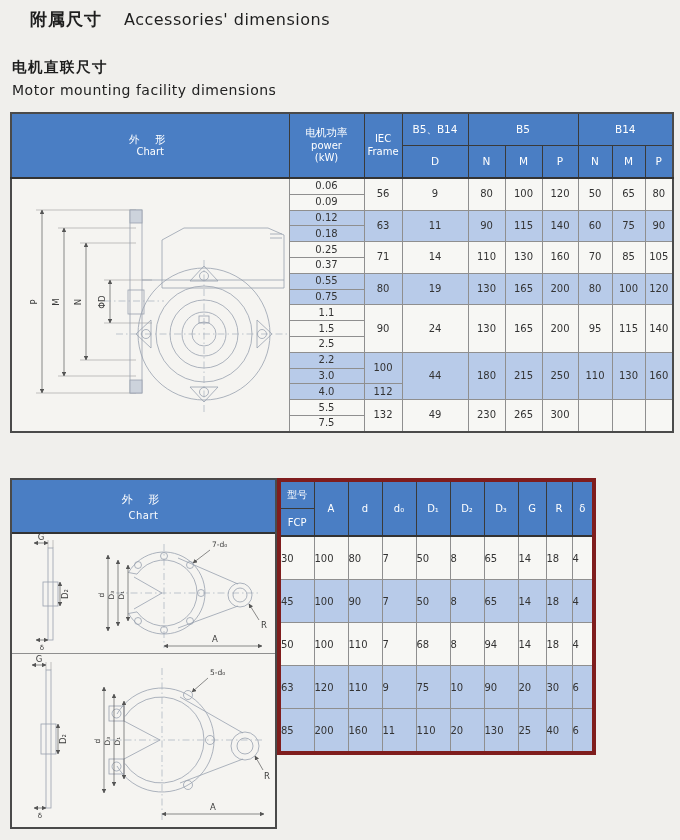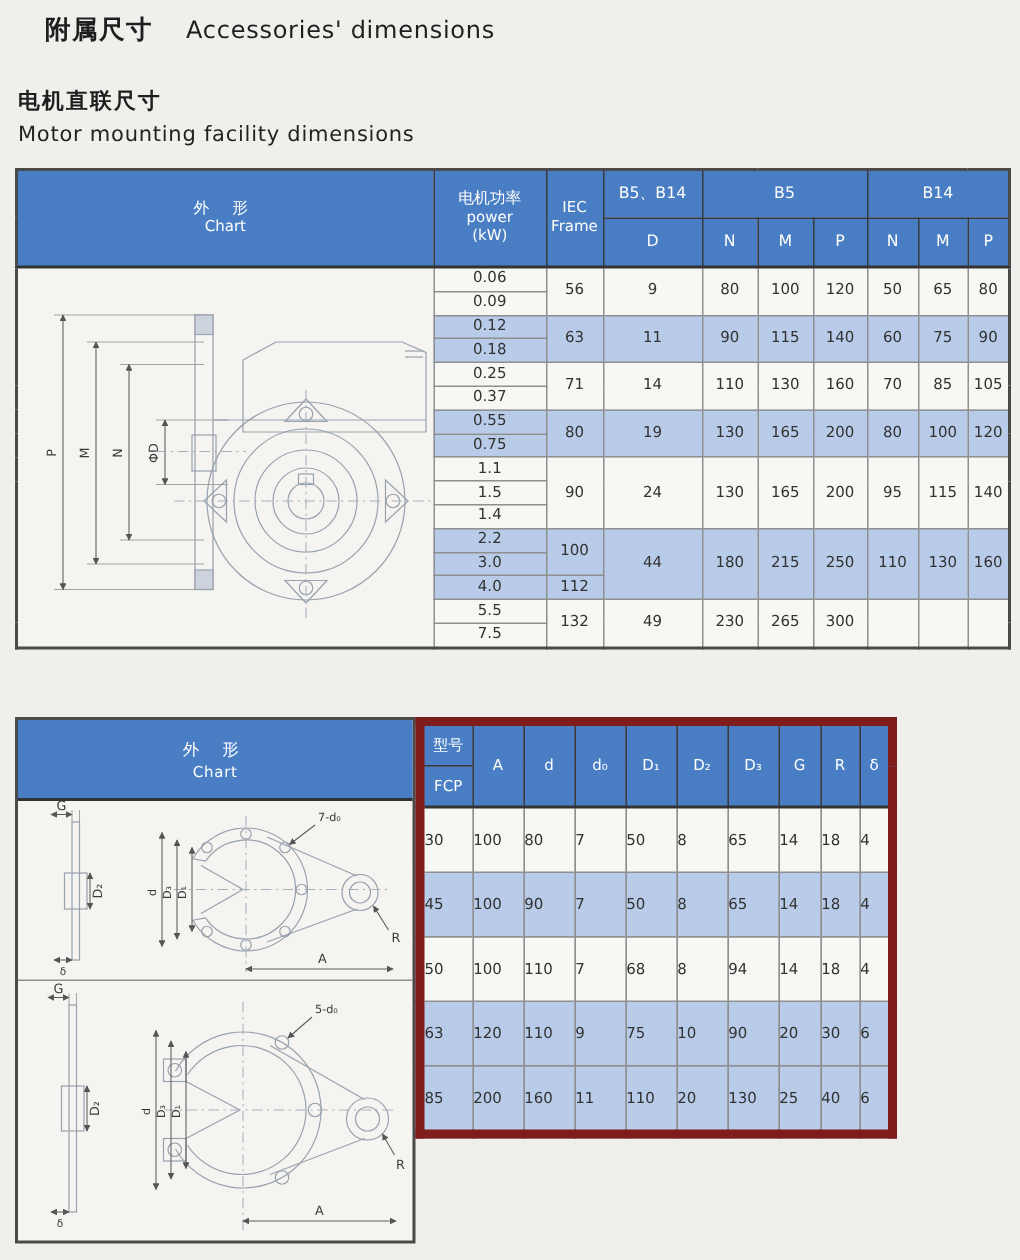--- a/index.html
+++ b/index.html
@@ -54,21 +54,21 @@
     height:52px;background:#4a7ec4;color:#fff;text-align:center;
     display:flex;flex-direction:column;justify-content:center;gap:3px;
     border-bottom:2px solid #333;font-size:11px;letter-spacing:2px;
   }
   .t2left-h .sub{font-size:10px;letter-spacing:0.5px;}
   .t2cell{box-sizing:border-box;}
   .t2cell.c1{height:120px;border-bottom:1px solid #8f8f8f;}
   .t2cell.c2{height:173px;}
   table.t2{
     width:315px;border-collapse:collapse;table-layout:fixed;
-    border:6px solid #7f1d1d;background:#737373;
+    border:4px solid #7f1d1d;background:#14b8a6;
   }
   table.t2 th{
     background:#4a7ec4;color:#fff;font-weight:normal;
     font-size:10px;border:1px solid #3a3a3a;padding:0;height:26px;
   }
   table.t2 thead{border-bottom:2px solid #333;}
   table.t2 td{
     border:1px solid #8f8f8f;font-size:10px;text-align:left;
     height:42px;padding:0;color:#333;
   }
@@ -259,21 +259,21 @@
           <td class="wh" rowspan="3">165</td>
           <td class="wh" rowspan="3">200</td>
           <td class="wh" rowspan="3">95</td>
           <td class="wh" rowspan="3">115</td>
           <td class="wh" rowspan="3">140</td>
         </tr>
         <tr>
           <td class="wh">1.5</td>
         </tr>
         <tr>
-          <td class="wh">1.4</td>
+          <td class="wh">2.5</td>
         </tr>
         <tr>
           <td class="sh">2.2</td>
           <td class="sh" rowspan="2">100</td>
           <td class="sh" rowspan="3">44</td>
           <td class="sh" rowspan="3">180</td>
           <td class="sh" rowspan="3">215</td>
           <td class="sh" rowspan="3">250</td>
           <td class="sh" rowspan="3">110</td>
           <td class="sh" rowspan="3">130</td>

